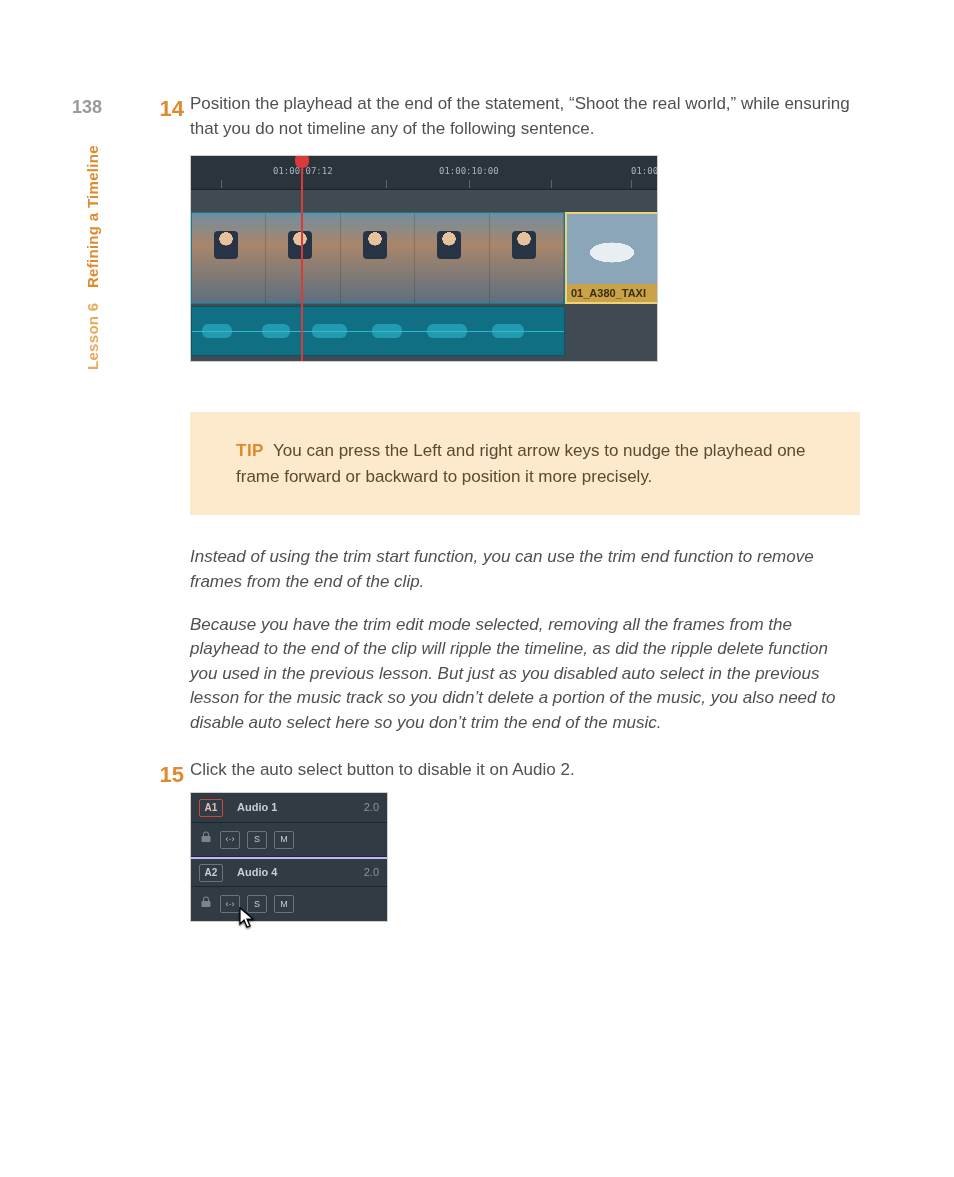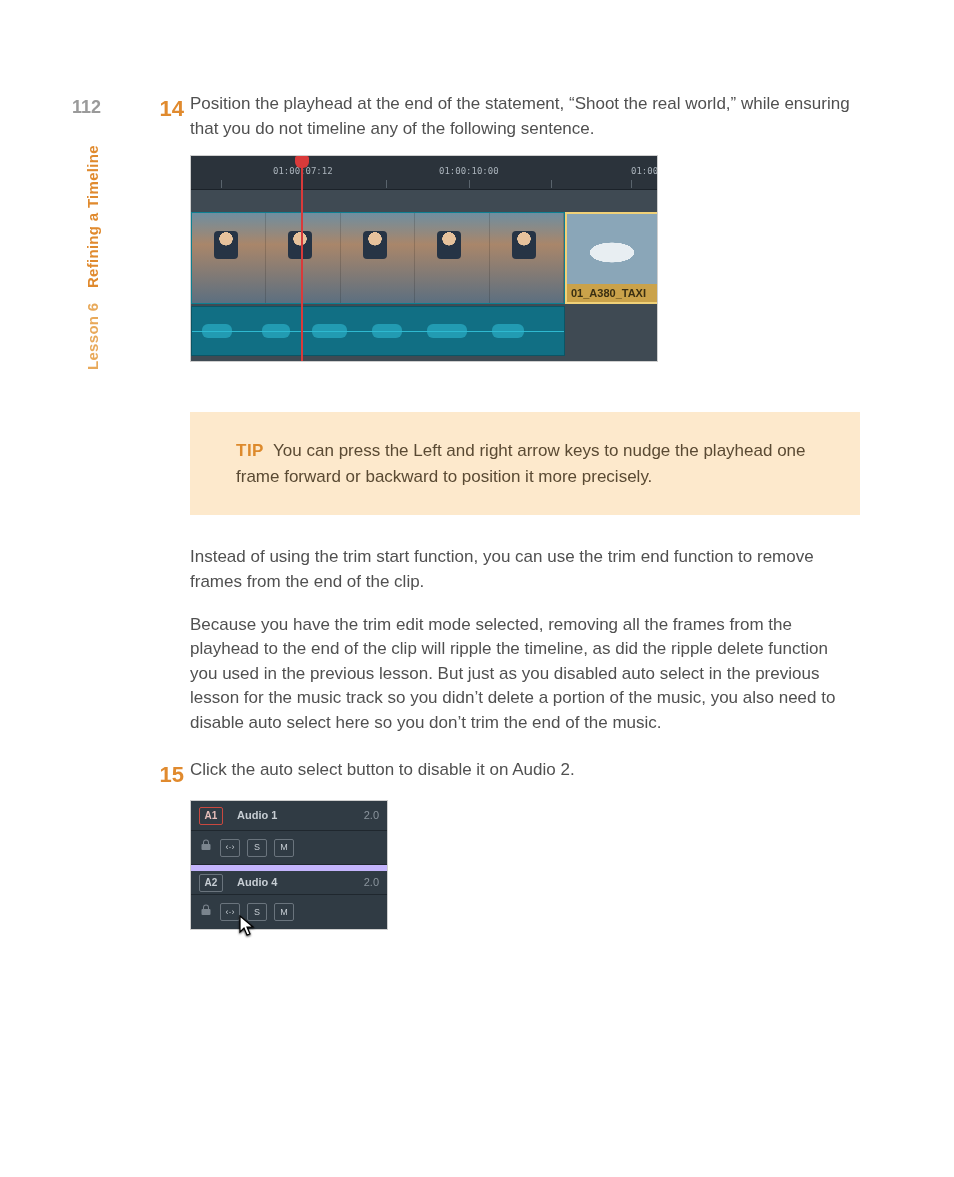--- a/index.html
+++ b/index.html
@@ -166,25 +166,25 @@
   
   .tip {
     margin-top: 50px;
     background: #fde9cc;
     padding: 26px 46px;
     color: #5a4a33;
     font-size: 17px;
     line-height:1.5;
   }
   .tip-label { font-weight: 700; color: #dd8a2c; letter-spacing:0.5px;}
-  .para { margin-top: 30px; color: #505050; }
+  .para { margin-top: 30px; color: #505050; font-style: italic; }
 
   
   .audiotracks-fig {
-    margin-top: 18px;
+    margin-top: 10px;
     width: 198px;
     border:1px solid #cfcfcf;
     background:#303b44;
     font-family: Arial, sans-serif;
   }
   .at-row {
     display:flex;
     align-items:center;
     height:30px;
     border-bottom:1px solid #1f272e;
@@ -194,21 +194,21 @@
   }
   .at-btns {
     display:flex;
     align-items:center;
     height:34px;
     padding:0 8px;
     gap:7px;
     border-bottom:1px solid #1f272e;
     position:relative;
   }
-  .at-row.head2 { border-top:6px solid #c4b5fd; }
+  .at-row.head2 { border-top:2px solid #c4b5fd; }
   .track-id {
     display:inline-flex; align-items:center; justify-content:center;
     width:24px; height:18px;
     border:1px solid #6a747d;
     font-size:10px; font-weight:700;
     border-radius:2px;
   }
   .track-id.a1 { border-color:#c9483f; color:#e6beba;}
   .track-name { margin-left:14px; font-weight:600;}
   .track-ch { margin-left:auto; color:#8a949d;}
@@ -225,21 +225,21 @@
     position:absolute;
     left:48px; top:20px;
     width:18px; height:22px;
     z-index:3;
   }
   .cursor svg { filter: drop-shadow(0 1px 1px rgba(0,0,0,0.8));}
 </style>
 </head>
 <body>
 
-<div class="page-number">112</div>
+<div class="page-number">138</div>
 
 <div class="sidebar-label">
   <span class="lesson">Lesson 6</span>
   <span>Refining a Timeline</span>
 </div>
 
 <div class="content">
 
   <div class="step">
     <div class="step-num">14</div>

